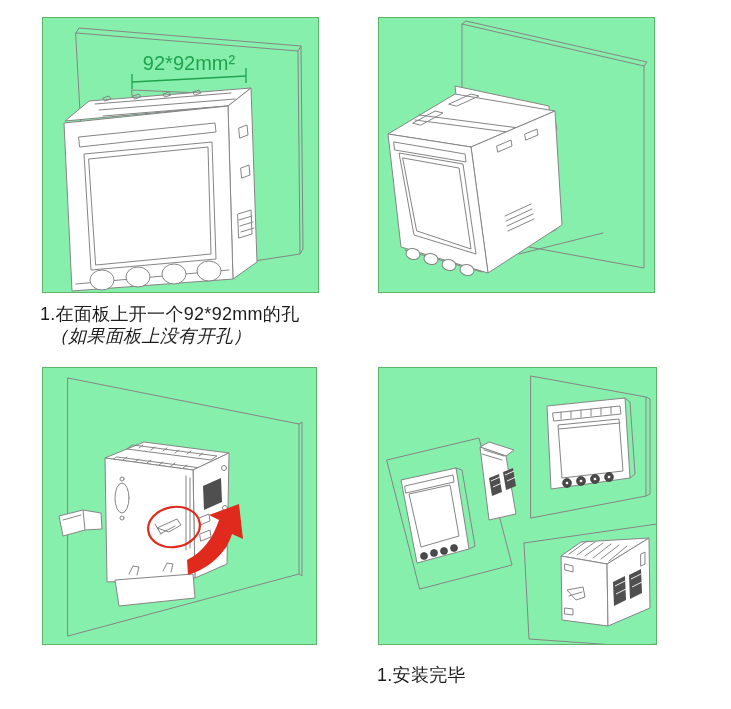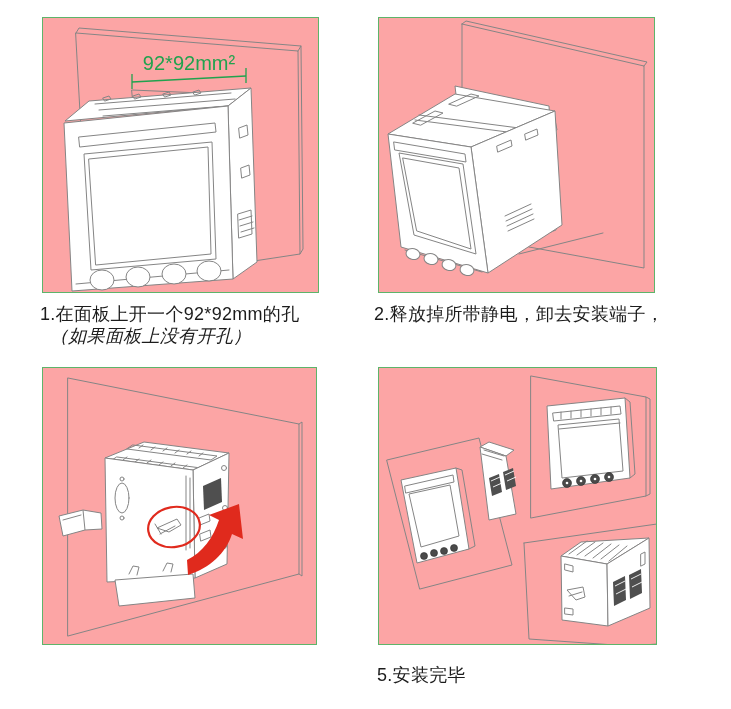--- a/index.html
+++ b/index.html
@@ -1,18 +1,18 @@
 <!DOCTYPE html>
 <html style="--background: #ffffff; --panel-border: #5db46a; --dimension-green: #21a24e; --line-art: #858585; --line-art-dark: #4f4f4f; --red-accent: #e02a1d; --caption-text: #1c1c1c;"><head>
 <meta charset="utf-8">
 <style>
   html,body{margin:0;padding:0;background:#ffffff;}
   body{width:731px;height:709px;font-family:"Liberation Sans","DejaVu Sans",sans-serif;}
   .canvas{position:relative;width:731px;height:709px;overflow:hidden;background:var(--background,#fff);}
-  .fig{position:absolute;box-sizing:border-box;border:1px solid var(--panel-border,#5db46a);background:#fca5a5;overflow:hidden;}
+  .fig{position:absolute;box-sizing:border-box;border:1px solid var(--panel-border,#5db46a);background:#86efac;overflow:hidden;}
   #fig1{left:42px;top:17px;width:277px;height:276px;}
   #fig2{left:378px;top:17px;width:277px;height:276px;}
   #fig3{left:42px;top:367px;width:275px;height:278px;}
   #fig4{left:378px;top:367px;width:279px;height:278px;}
   .caption{position:absolute;color:var(--caption-text,#1c1c1c);font-size:18px;line-height:21.5px;white-space:nowrap;letter-spacing:0.3px;}
   #cap1{left:40px;top:304px;}
   #cap2{left:374px;top:304px;}
   #cap3{left:40px;top:663px;}
   #cap4{left:377px;top:665px;}
   .cap-line2{padding-left:10px;font-style:italic;}
@@ -187,19 +187,18 @@
         <path class="ln" d="M262,186 l4,-2 l0,12 l-4,2 Z"></path>
       </g>
     </svg>
   </div>
 
   <div class="caption" id="cap1">
     <div>1.在面板上开一个92*92mm的孔</div>
     <div class="cap-line2">（如果面板上没有开孔）</div>
   </div>
   <div class="caption" id="cap2">
-    <div>2.释放掉所带静电，卸去安装端子，</div>
   </div>
   <div class="caption" id="cap4">
-    <div>5.安装完毕</div>
+    <div>1.安装完毕</div>
   </div>
 
 </div>
 
 </body></html>

